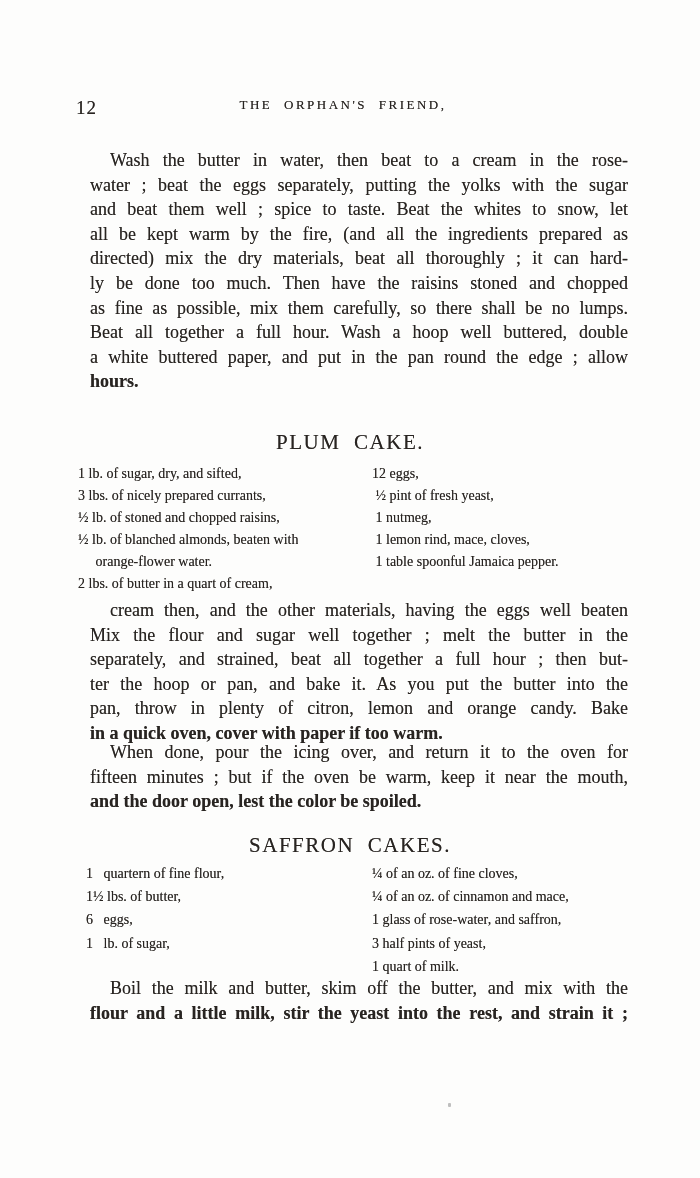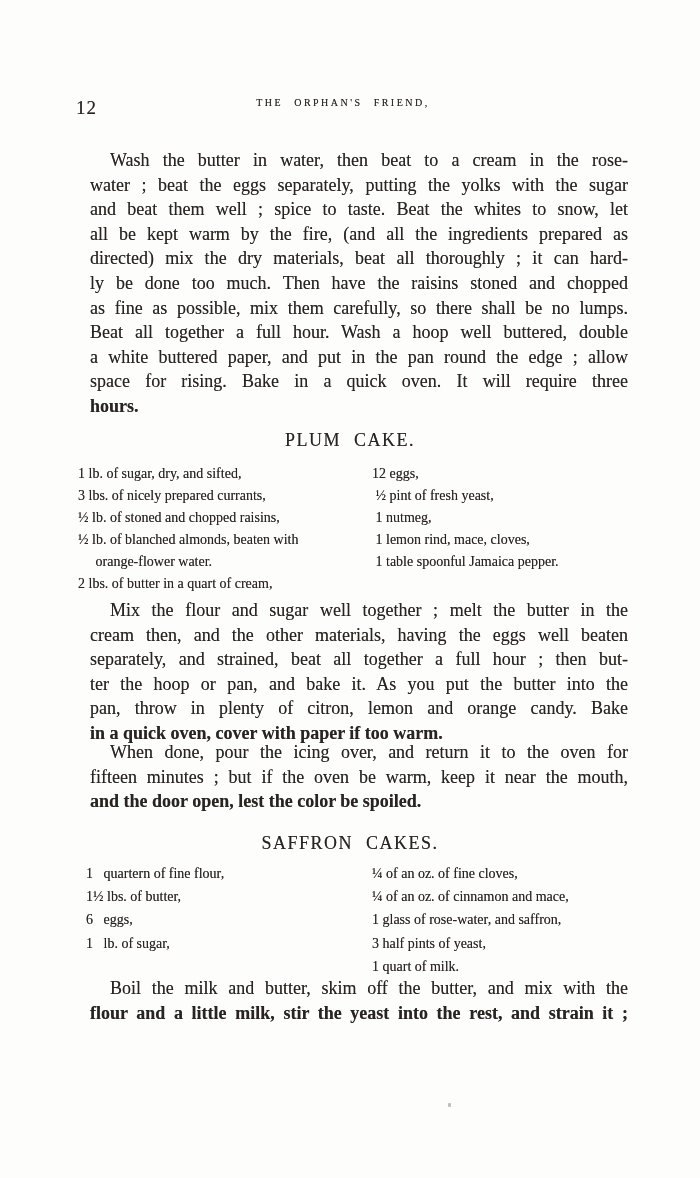--- a/index.html
+++ b/index.html
@@ -6,33 +6,33 @@
   .page {
     position:relative; width:700px; height:1178px;
     background:#fdfdfc; overflow:hidden;
     font-family:"Liberation Serif", serif;
     color:#282421;
     text-shadow:0 0 .4px rgba(40,36,33,.55);
   }
   
   .running-head { position:absolute; top:97px; left:0; right:14px; height:24px; }
   .page-num { position:absolute; left:76px; top:0; font-size:19px; letter-spacing:1px; }
-  .running-title { display:block; text-align:center; font-size:10px; letter-spacing:2.5px; word-spacing:6px; }
+  .running-title { display:block; text-align:center; font-size:13px; letter-spacing:2.5px; word-spacing:6px; }
 
   
   .bodytext { position:absolute; left:75px; width:553px; font-size:18px; line-height:24.6px; }
   .bodytext .line { height:24.6px; overflow:hidden; text-align:justify; text-align-last:justify;margin-left:15px; }
   .bodytext .line:first-of-type { text-indent:20px; }
   .bodytext .line:last-of-type { text-align-last:left;font-weight:bold; }
   .bodytext.justify-last .line:last-of-type { text-align-last:justify; }
 
   
   .recipe-head {
     position:absolute; left:0; right:0; text-align:center;
-    font-size:18px; letter-spacing:1.5px; word-spacing:7px;
+    font-size:21px; letter-spacing:1.5px; word-spacing:7px;
   }
 
   
   .ing-col { position:absolute; font-size:14px; }
   .ing-col .line { white-space:pre; overflow:hidden; }
   .plum-col .line { height:22px; line-height:22px; }
   .saffron-col .line { height:23.2px; line-height:23.2px; }
 
   .ink-speck { position:absolute; left:448px; top:1103px; width:3px; height:4px; background:#8d8d8d; opacity:.55; border-radius:1px; }
 </style>
@@ -50,21 +50,20 @@
 
   <div class="line">Wash the butter in water, then beat to a cream in the rose-</div>
       <div class="line">water ; beat the eggs separately, putting the yolks with the sugar</div>
       <div class="line">and beat them well ; spice to taste.  Beat the whites to snow, let</div>
       <div class="line">all be kept warm by the fire, (and all the ingredients prepared as</div>
       <div class="line">directed) mix the dry materials, beat all thoroughly ; it can hard-</div>
       <div class="line">ly be done too much.  Then have the raisins stoned and chopped</div>
       <div class="line">as fine as possible, mix them carefully, so there shall be no lumps.</div>
       <div class="line">Beat all together a full hour.  Wash a hoop well buttered, double</div>
       <div class="line">a white buttered paper, and put in the pan round the edge ; allow</div>
-      <div class="line">space for rising.  Bake in a quick oven.  It will require three</div>
       <div class="line">hours.</div>
     </div>
 
   <div class="recipe-head" style="top:430px">PLUM CAKE.</div>
 
   <div class="ing-col plum-col" style="left:78px; top:463px">
 
   <div class="line">1 lb. of sugar, dry, and sifted,</div>
       <div class="line">3 lbs. of nicely prepared currants,</div>
       <div class="line">½ lb. of stoned and chopped raisins,</div>
@@ -76,22 +75,22 @@
 
   <div class="line">12 eggs,</div>
       <div class="line"> ½ pint of fresh yeast,</div>
       <div class="line"> 1 nutmeg,</div>
       <div class="line"> 1 lemon rind, mace, cloves,</div>
       <div class="line"> 1 table spoonful Jamaica pepper.</div>
     </div>
 
   <div class="bodytext" style="top:598px">
 
-  <div class="line">Mix the flour and sugar well together ; melt the butter in the</div>
-      <div class="line">cream then, and the other materials, having the eggs well beaten</div>
+  <div class="line">cream then, and the other materials, having the eggs well beaten</div>
+      <div class="line">Mix the flour and sugar well together ; melt the butter in the</div>
       <div class="line">separately, and strained, beat all together a full hour ; then but-</div>
       <div class="line">ter the hoop or pan, and bake it.  As you put the butter into the</div>
       <div class="line">pan, throw in plenty of citron, lemon and orange candy.  Bake</div>
       <div class="line">in a quick oven, cover with paper if too warm.</div>
     </div>
 
   <div class="bodytext" style="top:740px">
 
   <div class="line">When done, pour the icing over, and return it to the oven for</div>
       <div class="line">fifteen minutes ; but if the oven be warm, keep it near the mouth,</div>

